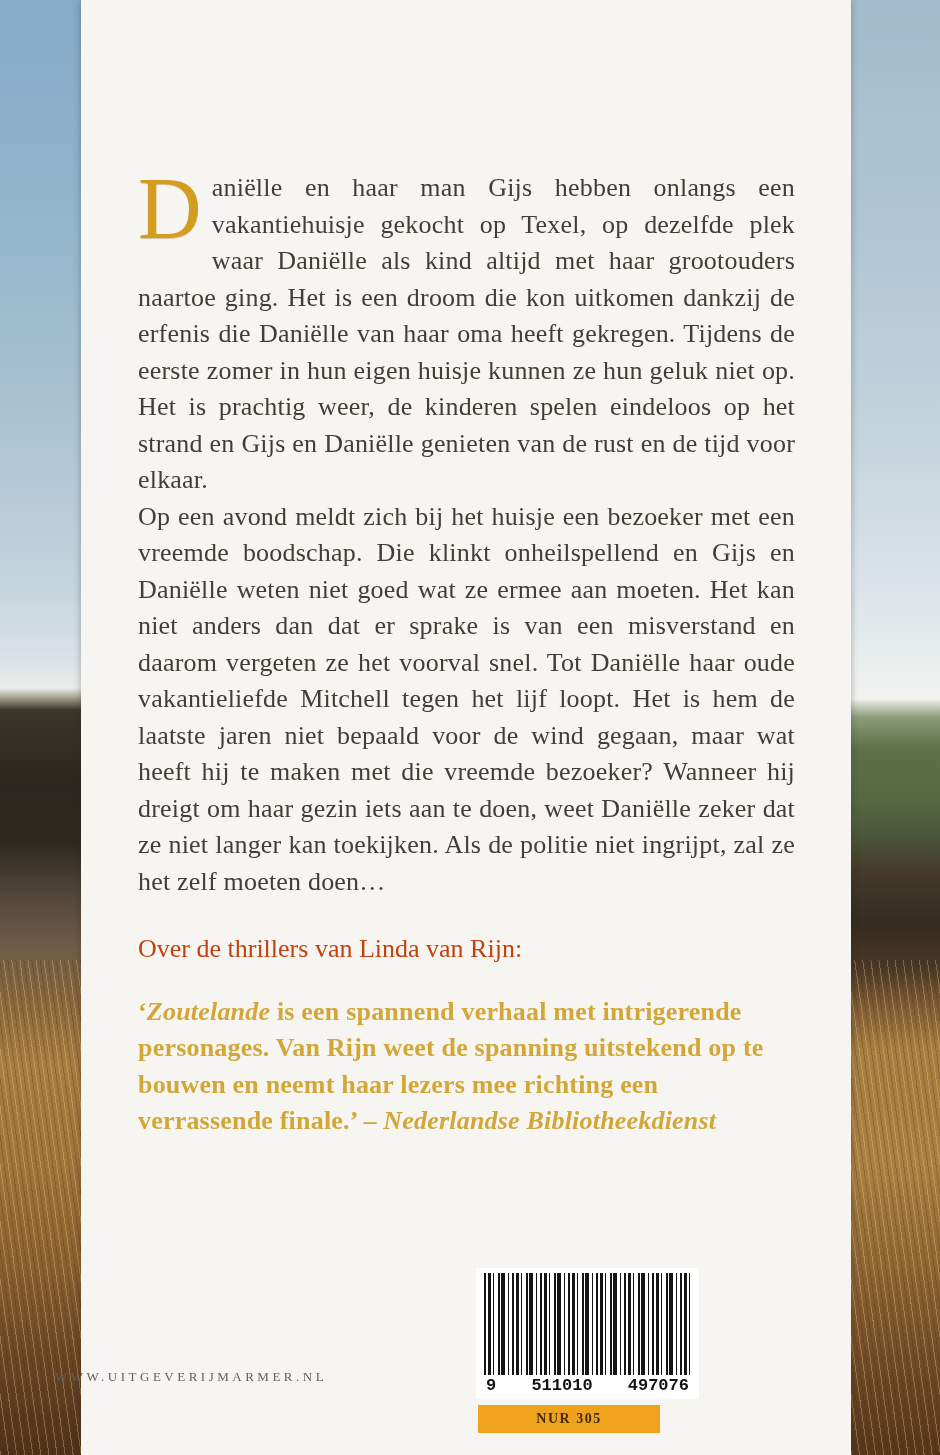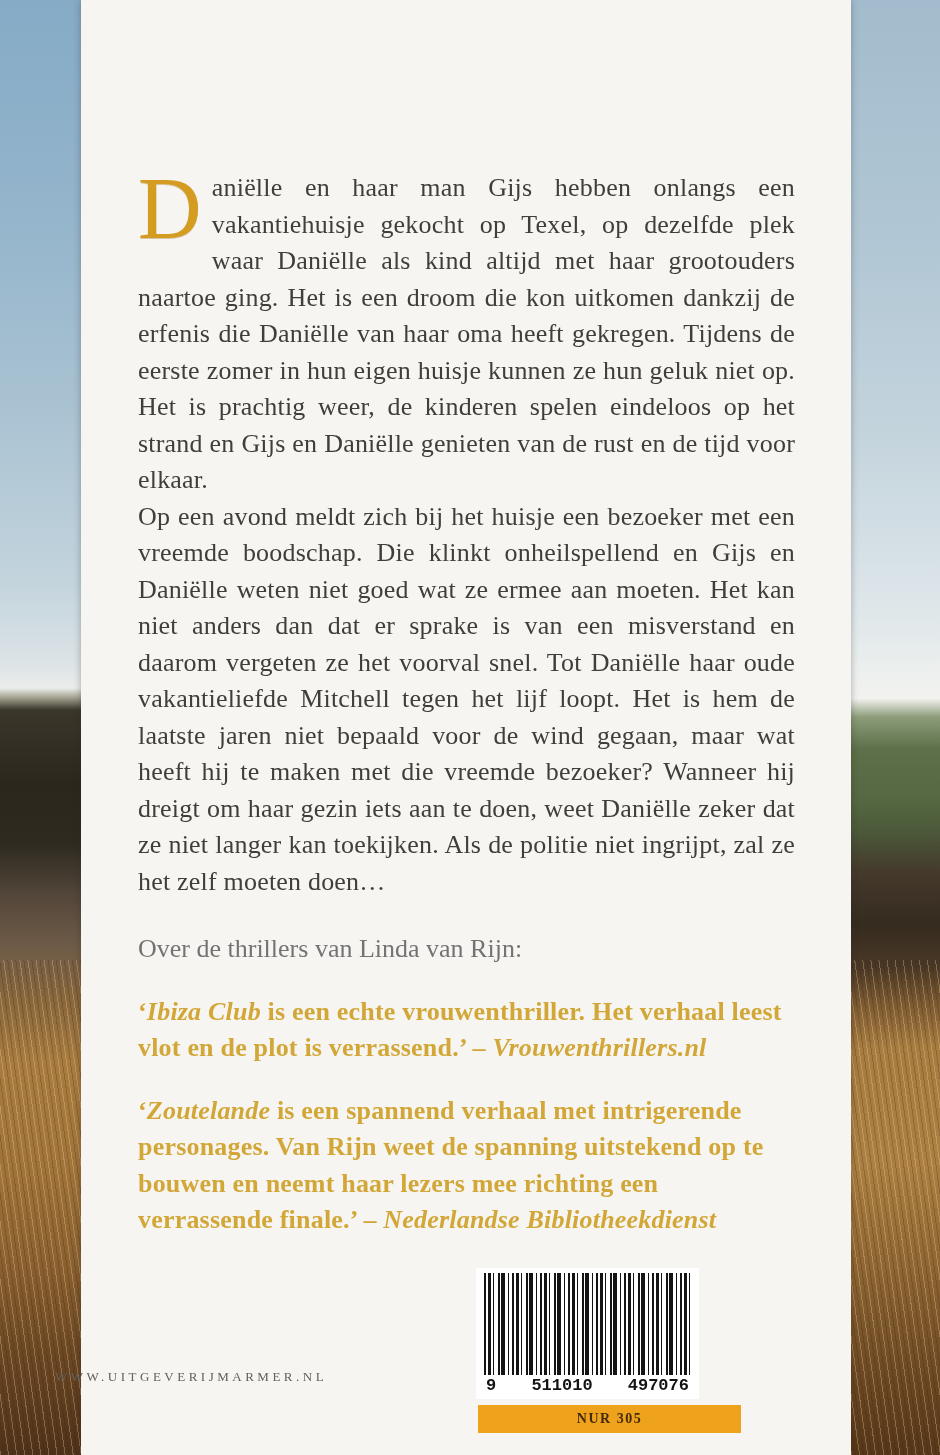--- a/index.html
+++ b/index.html
@@ -47,21 +47,21 @@
   .blurb p{
     margin:0;font-size:26px;line-height:36.5px;color:#403e39;
     text-align:justify;letter-spacing:.2px;
   }
   .dropcap{
     float:left;font-size:88px;line-height:70px;
     padding:4px 10px 0 0;color:#d49c20;
     text-shadow:0 1px 0 rgba(160,110,10,.35);
   }
   .reviews-heading{
-    margin:31px 0 0 0;font-size:26px;line-height:36.5px;color:#737373;
+    margin:31px 0 0 0;font-size:26px;line-height:36.5px;color:#c2410c;
   }
   .quote{
     margin:22px 0 0 0;font-size:26px;line-height:36.5px;
     color:#d2a737;font-weight:bold;letter-spacing:.2px;text-align:left;
   }
   .quote.first{margin-top:26px;}
   .quote.last{margin-top:26px;}
   .book-title,.quote-source{font-style:italic;}
   
   .barcode-box{
@@ -79,21 +79,21 @@
       #141414 24px 25px, transparent 25px 28px);
     background-size:28px 100%;background-repeat:repeat-x;
   }
   .barcode-number{
     display:flex;justify-content:space-between;
     font-family:"Liberation Mono","DejaVu Sans Mono",monospace;
     font-size:17px;font-weight:bold;color:#141414;
     margin-top:1px;padding:0 2px;
   }
   .nur-badge{
-    position:absolute;left:478px;top:1405px;width:263px;height:28px;
+    position:absolute;left:478px;top:1405px;width:182px;height:28px;
     background:#efa31d;display:flex;align-items:center;justify-content:center;
     font-size:14px;font-weight:bold;letter-spacing:1.5px;color:#46290a;
   }
   
   .publisher-site{
     position:absolute;left:55px;top:1369px;
     font-size:13px;letter-spacing:3.5px;color:#63615c;text-align:center;
   }
 </style>
 </head>
@@ -104,21 +104,20 @@
 
 <div class="panel">
 
   <div class="blurb">
     <p><span class="dropcap">D</span><span>aniëlle en haar man Gijs hebben onlangs een vakantiehuisje gekocht op Texel, op dezelfde plek waar Daniëlle als kind altijd met haar grootouders naartoe ging. Het is een droom die kon uitkomen dankzij de erfenis die Daniëlle van haar oma heeft gekregen. Tijdens de eerste zomer in hun eigen huisje kunnen ze hun geluk niet op. Het is prachtig weer, de kinderen spelen eindeloos op het strand en Gijs en Daniëlle genieten van de rust en de tijd voor elkaar.</span></p>
     <p><span>Op een avond meldt zich bij het huisje een bezoeker met een vreemde boodschap. Die klinkt onheilspellend en Gijs en Daniëlle weten niet goed wat ze ermee aan moeten. Het kan niet anders dan dat er sprake is van een misverstand en daarom vergeten ze het voorval snel. Tot Daniëlle haar oude vakantieliefde Mitchell tegen het lijf loopt. Het is hem de laatste jaren niet bepaald voor de wind gegaan, maar wat heeft hij te maken met die vreemde bezoeker? Wanneer hij dreigt om haar gezin iets aan te doen, weet Daniëlle zeker dat ze niet langer kan toekijken. Als de politie niet ingrijpt, zal ze het zelf moeten doen…</span></p>
   </div>
 
   <p class="reviews-heading">Over de thrillers van Linda van Rijn:</p>
 
-  <p class="quote first"><span>‘</span><span class="book-title">Ibiza Club</span><span> is een echte vrouwenthriller. Het verhaal leest vlot en de plot is verrassend.’ – </span><span class="quote-source">Vrouwenthrillers.nl</span></p>
 
 
 
   <p class="quote last"><span>‘</span><span class="book-title">Zoutelande</span><span> is een spannend verhaal met intrigerende personages. Van Rijn weet de spanning uitstekend op te bouwen en neemt haar lezers mee richting een verrassende finale.’ – </span><span class="quote-source">Nederlandse Bibliotheekdienst</span></p>
 
 </div>
 
 <div class="barcode-box">
   <div class="barcode-bars"></div>
   <div class="barcode-number">

